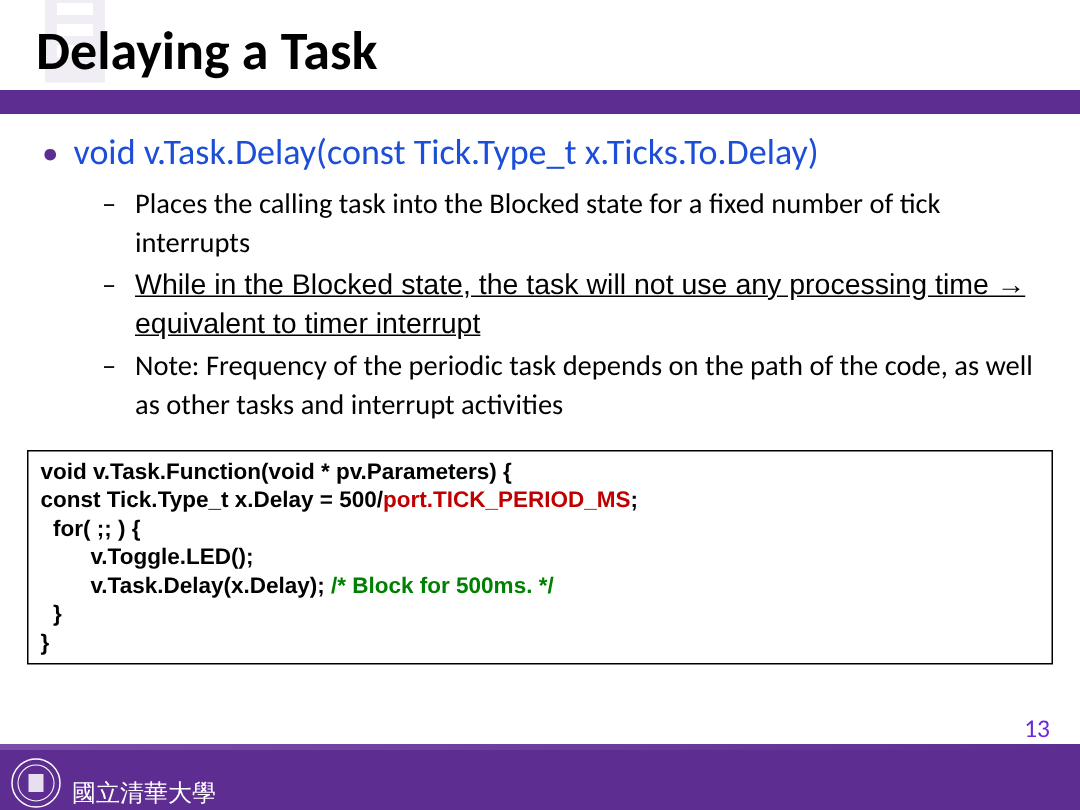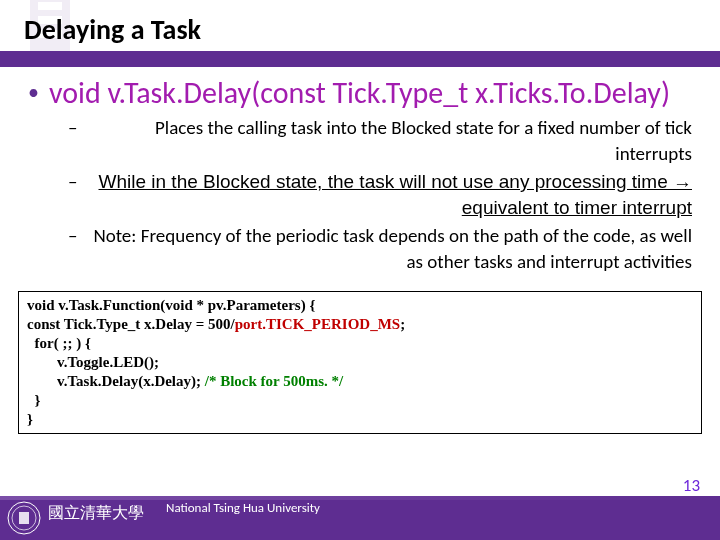--- a/index.html
+++ b/index.html
@@ -17,21 +17,21 @@
     left: 20px;
     width: 60px;
     height: 70px;
     opacity: 0.08;
     z-index: 0;
   }
   .watermark svg { width: 100%; height: 100%; }
   .title {
     position: relative;
     z-index: 1;
-    font-size: 28px;
+    font-size: 36px;
     font-weight: bold;
     color: #000;
     padding: 12px 0 4px 24px;
   }
   .title-bar {
     height: 16px;
     background: #5E2D91;
     width: 100%;
   }
   .content {
@@ -42,72 +42,71 @@
     align-items: flex-start;
     margin-bottom: 6px;
   }
   .bullet-dot {
     color: #5E2D91;
     font-size: 22px;
     line-height: 28px;
     margin-right: 10px;
   }
   .bullet-text {
-    font-size: 30px;
+    font-size: 24px;
     line-height: 28px;
-    color: #a21caf;
+    color: #1d4ed8;
   }
   .sub-list {
     padding: 2px 0 8px 40px;
   }
   .sub-row {
     display: flex;
     align-items: flex-start;
     margin-bottom: 2px;
   }
   .sub-dash {
     color: #000;
     font-size: 19px;
     line-height: 26px;
     margin-right: 10px;
     min-width: 12px;
   }
   .sub-text {
     font-size: 19px;
     line-height: 26px;
     color: #000;
-    text-align: right;
   }
   .arrow {
     font-family: Arial, sans-serif;
     text-decoration: underline;
   }
   .code-box {
     margin: 6px 18px 0 18px;
     border: 1px solid #000;
     background: #fff;
     padding: 4px 8px;
-    font-family: Liberation Serif, serif;
+    font-family: Liberation Sans, sans-serif;
     font-weight: bold;
     font-size: 15px;
     line-height: 19px;
     color: #000;
     white-space: pre;
   }
   .code-red { color: #C00000; }
   .code-green { color: #008000; }
   .footer {
     position: absolute;
     bottom: 0;
     left: 0;
     right: 0;
     height: 40px;
     background: #5E2D91;
     display: flex;
-    align-items: flex-start;
+    align-items: flex-end;
   }
   .footer-seal {
     width: 36px;
     height: 36px;
     margin-left: 6px;
     display: flex;
     align-items: center;
     justify-content: center;
   }
   .footer-logo {
@@ -190,14 +189,13 @@
         <circle cx="18" cy="18" r="16" fill="none" stroke="#fff" stroke-width="1"></circle>
         <circle cx="18" cy="18" r="12" fill="none" stroke="#fff" stroke-width="0.7"></circle>
         <rect x="13" y="12" width="10" height="12" fill="#fff" opacity="0.85"></rect>
       </svg>
   </div>
   <div class="footer-logo">
     <svg viewBox="0 0 110 24" width="110" height="24">
         <text x="0" y="18" fill="#fff" font-size="16" font-family="KaiTi,serif">國立清華大學</text>
       </svg>
   </div>
-  <div class="footer-text">National Tsing Hua University</div>
 </div>
 
 </body></html>

